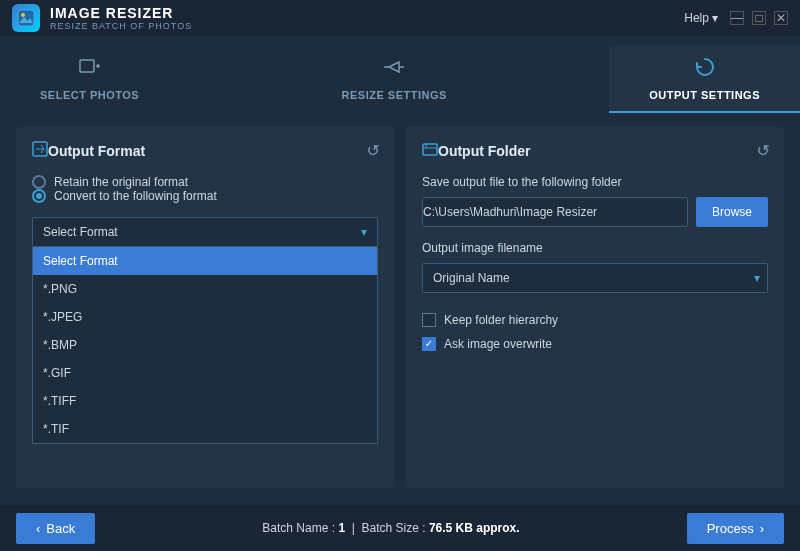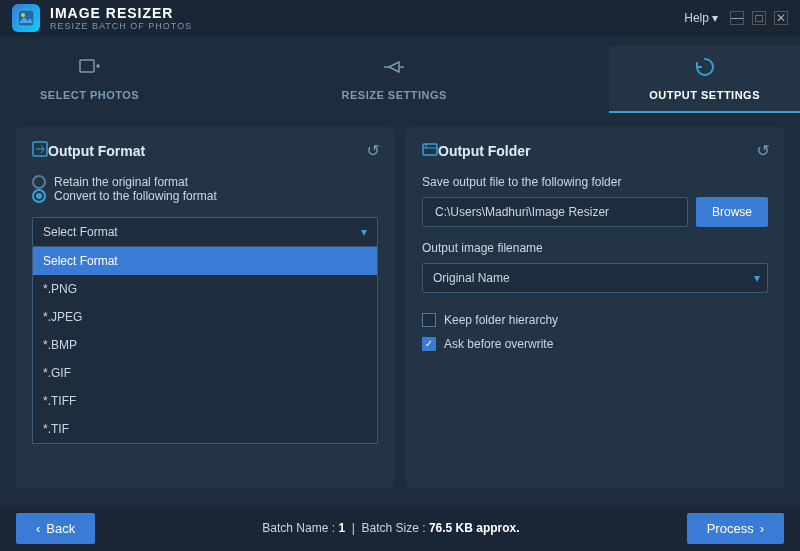--- a/index.html
+++ b/index.html
@@ -262,21 +262,21 @@
     .folder-input-row {
       display: flex;
       gap: 8px;
       margin-bottom: 14px;
     }
     .folder-input {
       flex: 1;
       background: #1e2d3d;
       border: 1px solid #3a5a7a;
       color: #cdd6df;
-      padding: 7px 12px;
+      padding: 7px 0;
       font-size: 12px;
       border-radius: 2px;
       outline: none;
     }
     .browse-btn {
       background: #3a7bd5;
       color: white;
       border: none;
       padding: 7px 16px;
       font-size: 12px;
@@ -505,21 +505,21 @@
       <span class="dropdown-arrow">▾</span>
     </div>
 
     <div class="checkbox-group">
       <div class="checkbox-item">
         <div class="checkbox-box"></div>
         <span>Keep folder hierarchy</span>
       </div>
       <div class="checkbox-item">
         <div class="checkbox-box checked"></div>
-        <span>Ask before overwrite</span>
+        <span>Ask image overwrite</span>
       </div>
     </div>
   </div>
 </div>
 
 <div class="footer">
   <button class="back-btn">
     <span>‹</span>
     <span>Back</span>
   </button>

